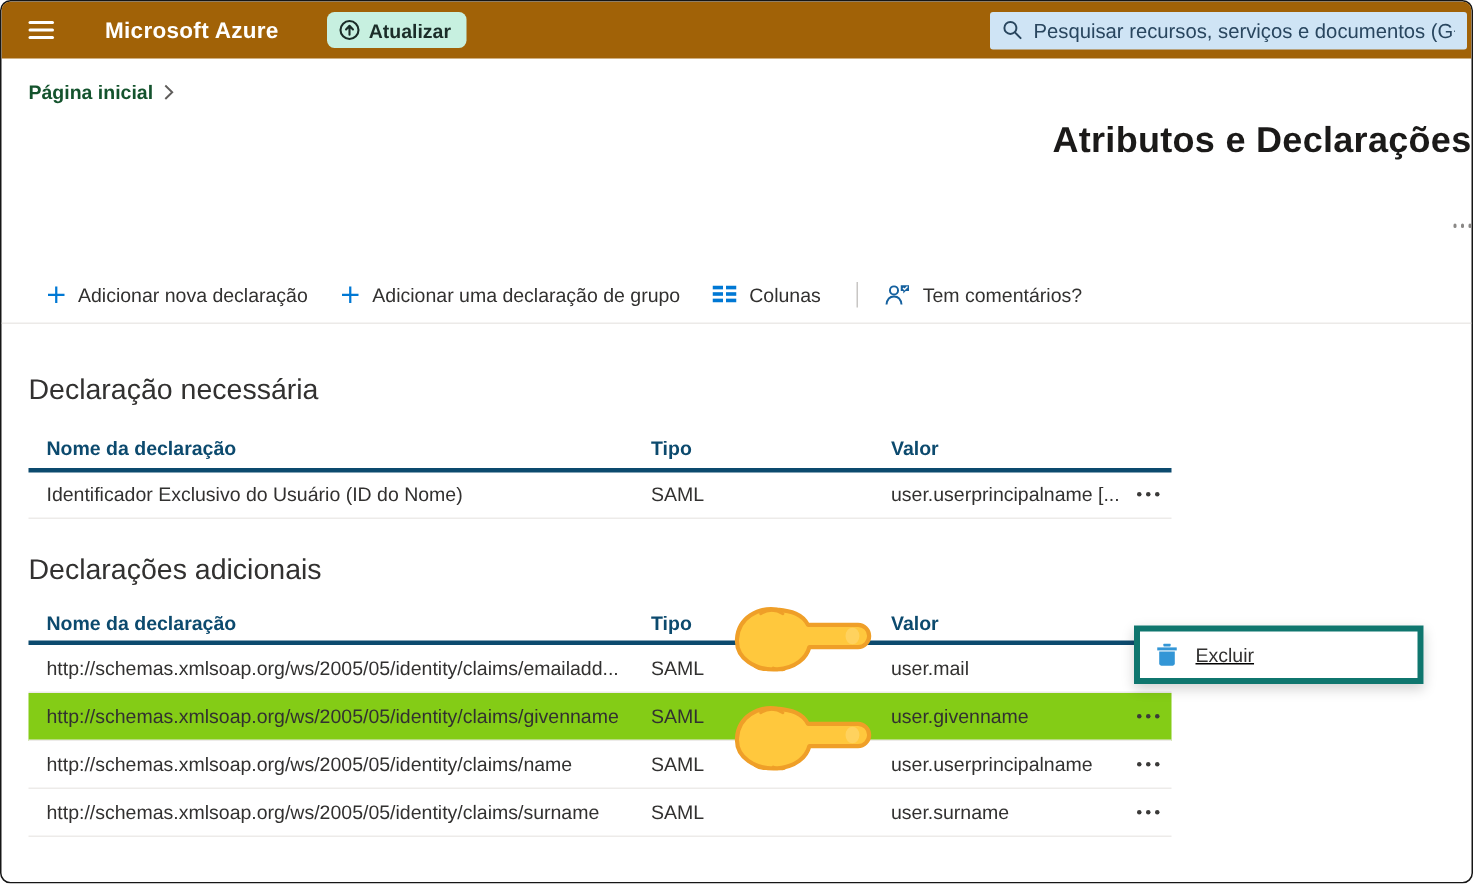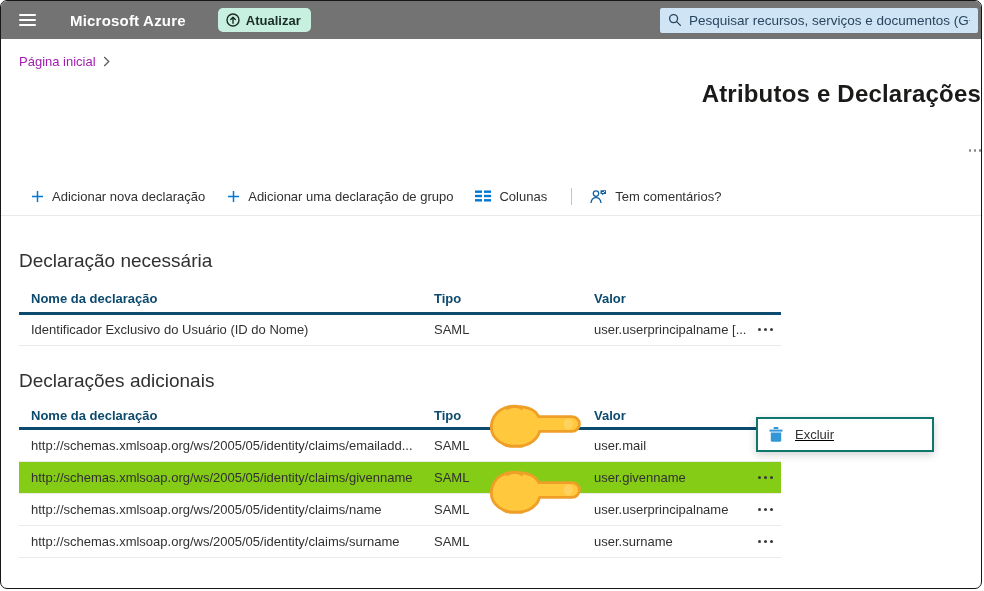--- a/index.html
+++ b/index.html
@@ -3,21 +3,21 @@
 <meta charset="utf-8">
 <style>
   * { margin:0; padding:0; box-sizing:border-box; }
   html,body { background:#fff; font-family:"Liberation Sans", sans-serif; }
   .window {
     position:relative; width:982px; height:589px; margin:0;
     border:1px solid #161616; border-radius:7px; overflow:hidden; background:#fff;
   }
   
   .topbar {
-    height:38px; background:#737373; display:flex; align-items:center;
+    height:38px; background:#a16207; display:flex; align-items:center;
   }
   .hamburger { margin-left:18px; width:17px; display:flex; flex-direction:column; gap:3px; cursor:pointer; }
   .hamburger span { height:2px; background:#fff; border-radius:1px; }
   .brand { color:#fff; font-size:15px; font-weight:bold; margin-left:34px; letter-spacing:.2px; }
   .update-btn {
     margin-left:32px; height:24px; padding:0 10px 0 8px; display:flex; align-items:center; gap:6px;
     background:#c7f0e0; border:none; border-radius:5px; font-size:13px; font-weight:bold;
     color:#1b2d28; cursor:pointer;
   }
   .searchbox {
@@ -25,21 +25,21 @@
     border:none; border-radius:2px; display:flex; align-items:center; padding:0 8px; gap:7px;
   }
   .searchbox input {
     flex:1; border:none; background:transparent; outline:none; font-size:13.5px;
     font-family:"Liberation Sans", sans-serif; color:#29465f;
   }
   .searchbox input::placeholder { color:#29465f; opacity:1; }
   
   .content { padding:0; }
   .breadcrumb { margin:15px 0 0 18px; display:flex; align-items:center; gap:7px; font-size:13px; }
-  .breadcrumb a { color:#a21caf; text-decoration:none; cursor:pointer; }
+  .breadcrumb a { color:#14532d; text-decoration:none; cursor:pointer;font-weight:bold; }
   .page-title-row { margin:10px 0 0 18px; display:flex; align-items:flex-end; gap:26px;flex-direction:column; }
   .page-title { font-size:24px; font-weight:bold; color:#1b1a19; line-height:30px; letter-spacing:.2px; }
   .dots-sm { display:flex; gap:2.5px; align-items:center; }
   .dots-sm i { width:2.5px; height:2.5px; border-radius:50%; background:#8a8886; }
   .page-title-more { margin-top:14px; cursor:pointer; }
   .toolbar {
     margin:32px 0 0 0; padding:0 0 6px 30px; display:flex; align-items:center;
     border-bottom:1px solid #eceae8; height:32px;
   }
   .tb-item { display:flex; align-items:center; gap:8px; font-size:13px; color:#323130; cursor:pointer; margin-right:22px; }
@@ -56,22 +56,22 @@
   .tbl2 .tbl-header { height:26px; }
   .tbl2 .tbl-row { height:32px; }
   .tbl-row.hl { background:#84cc16; }
   .cell { white-space:nowrap; overflow:hidden; }
   .dots-menu { display:flex; gap:3px; justify-content:center; cursor:pointer; padding:4px 0; }
   .dots-menu i { width:3px; height:3px; border-radius:50%; background:#3b3a39; }
   
   .adv { margin:30px 0 0 35px; display:flex; gap:14px; font-size:14px; color:#323130; cursor:pointer; }
   
   .ctx-menu {
-    position:absolute; left:755px; top:416px; width:178px; background:#fff;
-    border:2px solid #0f766e; box-shadow:0 3px 8px rgba(0,0,0,.18); z-index:30;text-decoration:underline;
+    position:absolute; left:755px; top:416px; width:193px; background:#fff;
+    border:4px solid #0f766e; box-shadow:0 3px 8px rgba(0,0,0,.18); z-index:30;text-decoration:underline;
   }
   .ctx-item { height:31px; display:flex; align-items:center; gap:12px; padding-left:11px; font-size:13px; color:#323130; cursor:pointer; }
   
   .hand { position:absolute; width:102px; height:54px; z-index:20; pointer-events:none; }
   .hand1 { left:482px; top:396px; }
   .hand2 { left:482px; top:462px; }
   .icon { display:inline-flex; flex:none; }
 </style>
 </head>
 <body>

